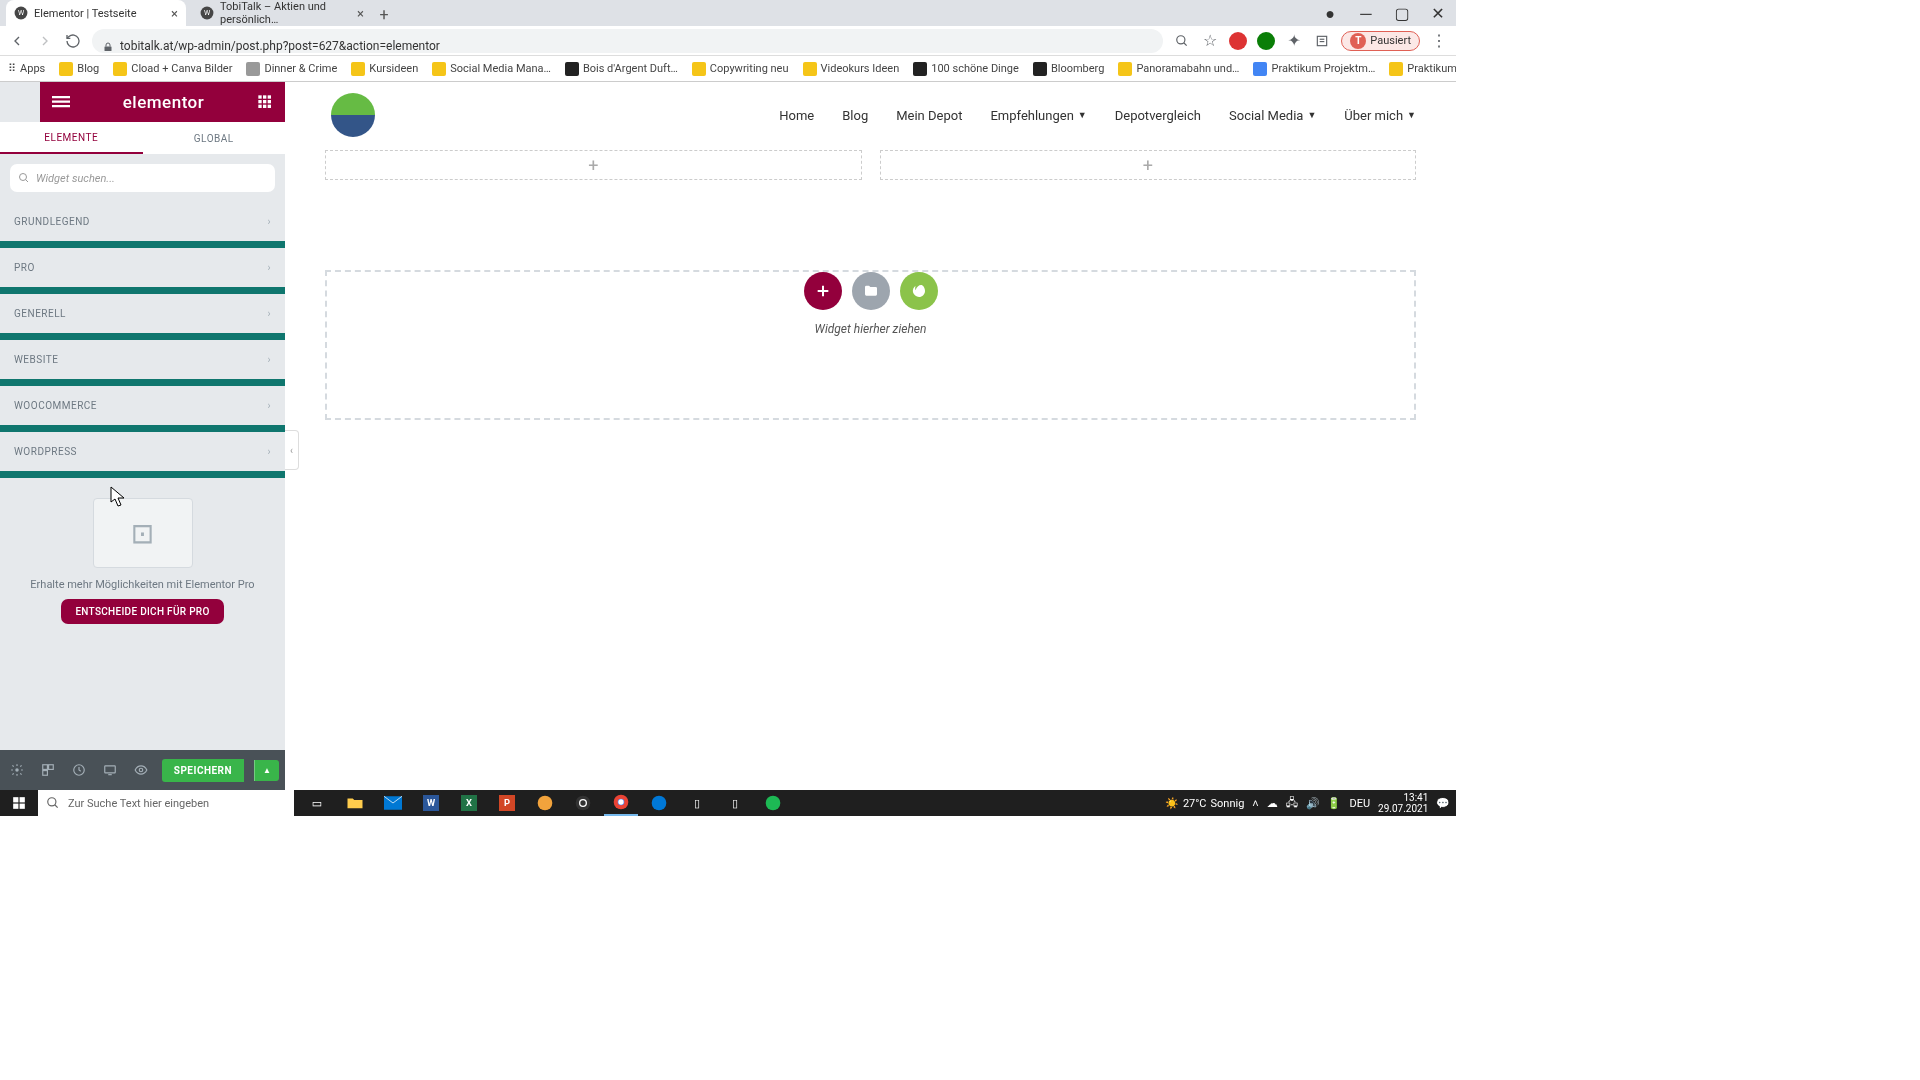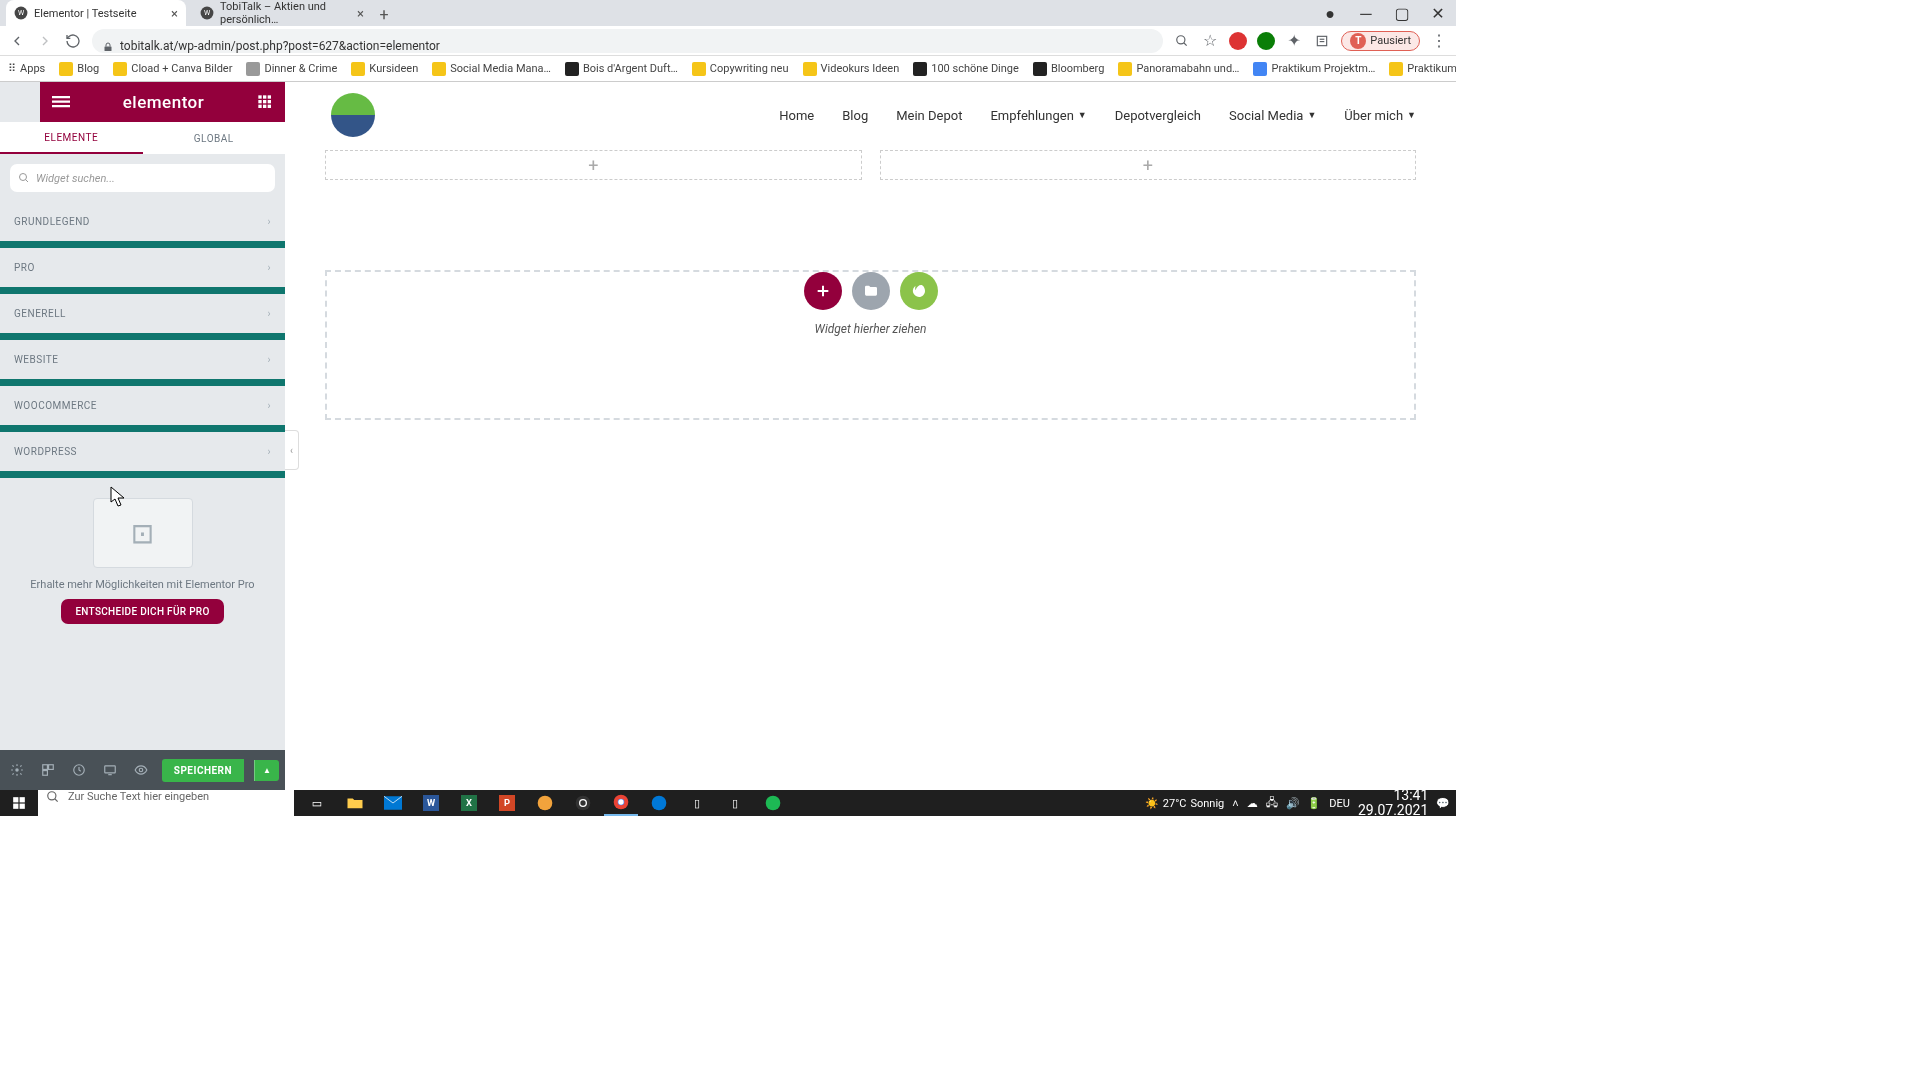--- a/index.html
+++ b/index.html
@@ -70,27 +70,27 @@
 .dz-btns { display: flex; gap: 10px; }
 .dz-btn { width: 38px; height: 38px; border-radius: 50%; display: flex; align-items: center; justify-content: center; color: #fff; font-size: 16px; }
 .dz-add { background: #93003c; }
 .dz-folder { background: #9da5ae; }
 .dz-envato { background: #8bc34a; }
 .dz-text { font-size: 12px; color: #555; font-style: italic; }
 
 
 .taskbar { height: 26px; background: #1f1f1f; display: flex; align-items: center; color: #fff; font-size: 11px; position: absolute; bottom: 0; left: 0; right: 0; }
 .taskbar .start { width: 38px; height: 26px; display: flex; align-items: center; justify-content: center; }
-.taskbar .search { background: #fff; color: #666; height: 26px; width: 256px; display: flex; align-items: flex-start; padding: 0 8px; gap: 8px; }
+.taskbar .search { background: #fff; color: #666; height: 26px; width: 256px; display: flex; align-items: center; padding: 0 8px; gap: 8px; }
 .task-icons { display: flex; gap: 4px; margin-left: 6px; }
 .task-icons .ti { width: 34px; height: 26px; display: flex; align-items: center; justify-content: center; }
 .task-icons .ti.active { border-bottom: 2px solid #76b9ed; }
 .tray { margin-left: auto; display: flex; align-items: center; gap: 8px; padding-right: 6px; }
 .tray .weather { display: flex; align-items: center; gap: 4px; }
-.tray .clock { text-align: right; line-height: 1.1; font-size: 14px; }
+.tray .clock { text-align: right; line-height: 1.1; font-size: 10px; }
 
 svg { display: block; }
 .cursor { position: absolute; left: 110px; top: 486px; pointer-events: none; z-index: 100; }
 </style>
 </head>
 <body>
 
 <div class="titlebar">
   <div class="tab">
     <span class="favicon">

